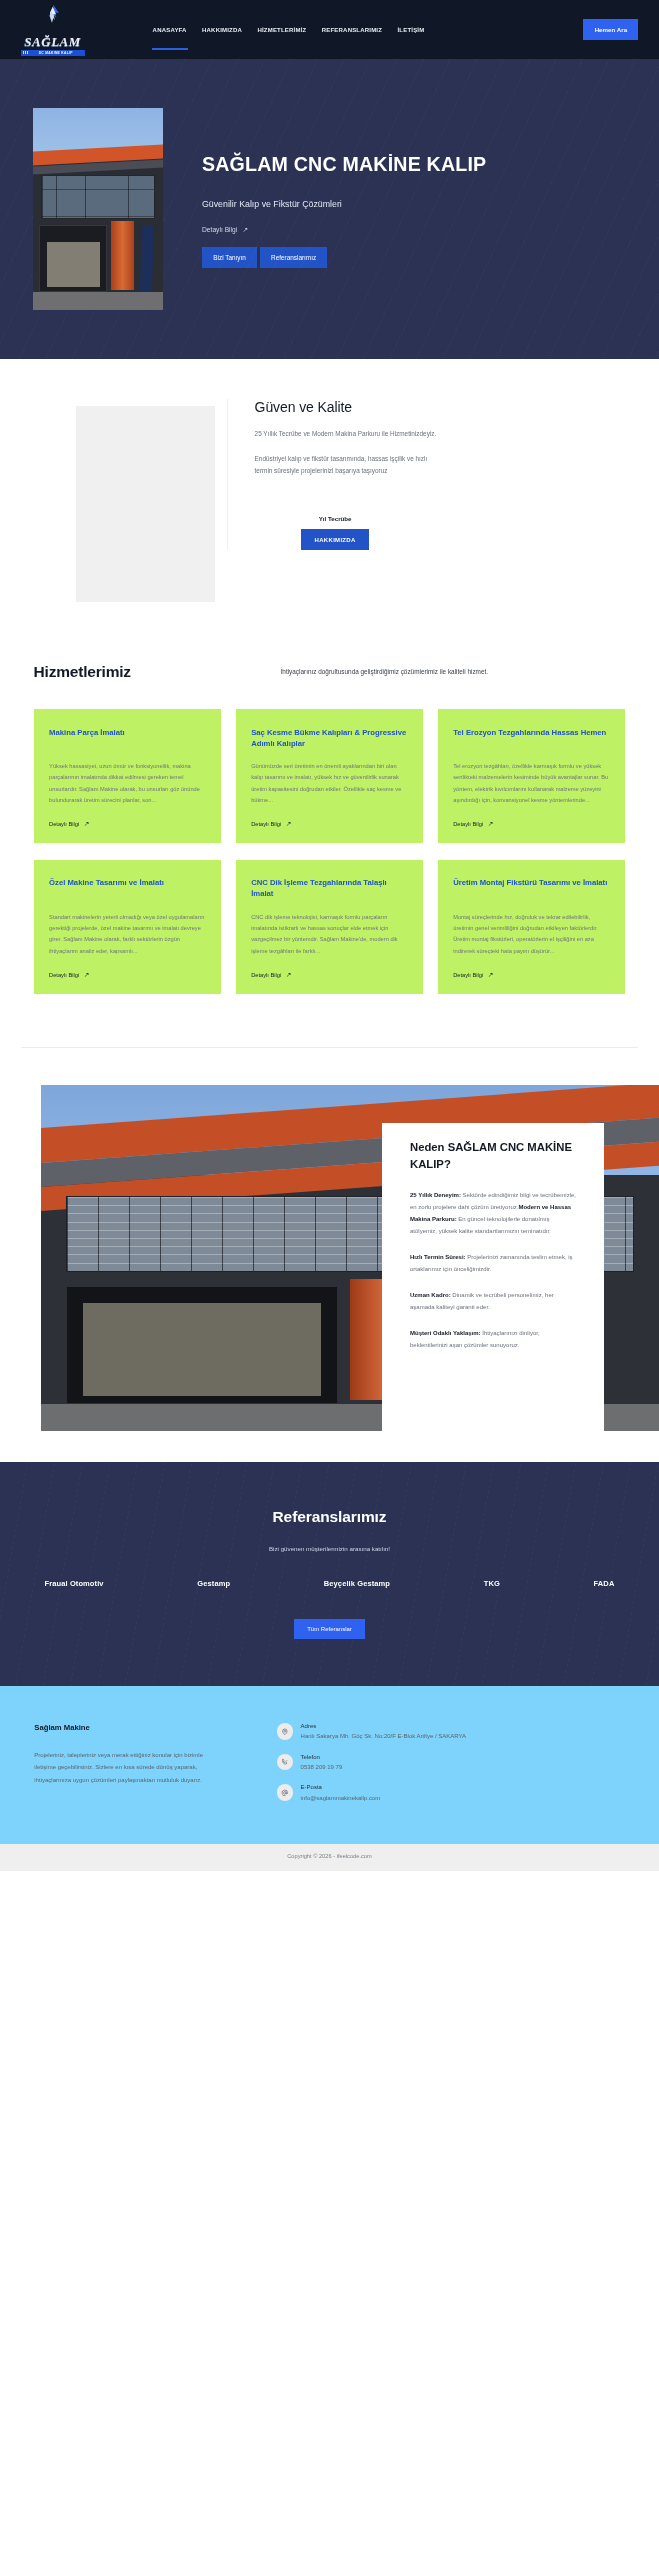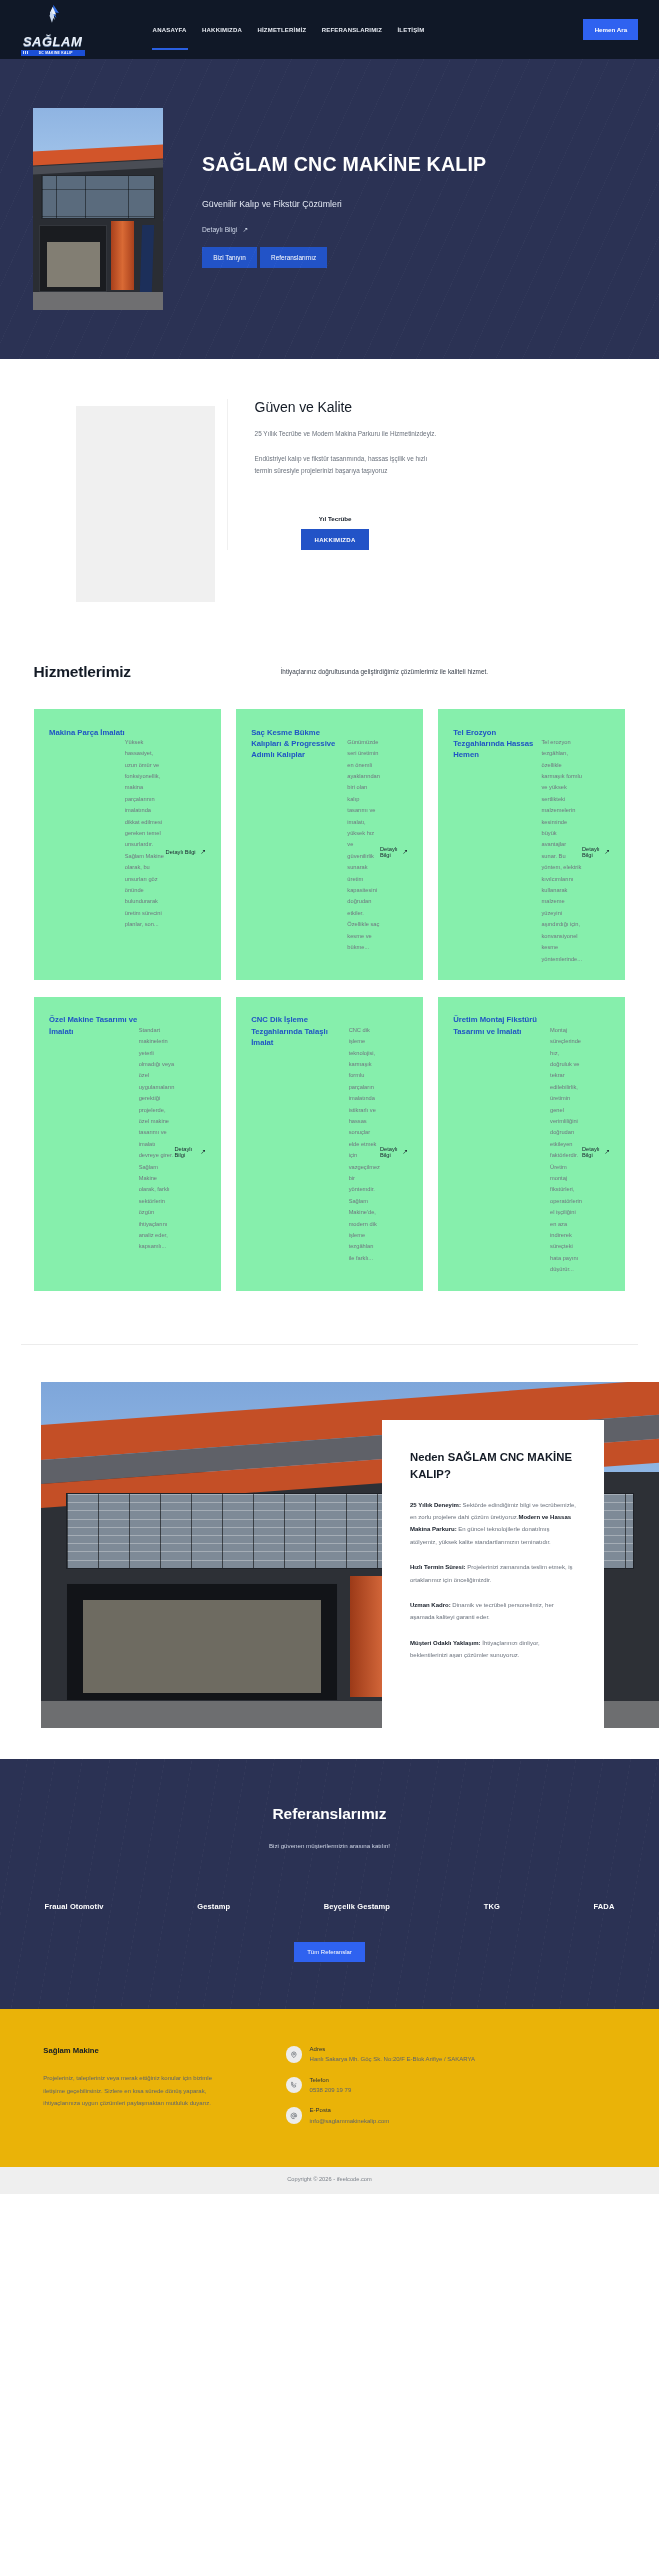--- a/index.html
+++ b/index.html
@@ -32,21 +32,21 @@
     height: 52px;
     position: relative;
     flex: none;
     display: flex;
     flex-direction: column;
     align-items: center;
     justify-content: center;
   }
   .logo-mark { width: 24px; height: 29px; display:block; }
   .logo-word {
-    font-family: Liberation Sans, sans-serif;
+    font-family: Liberation Serif, serif;
     font-weight: bold;
     font-size: 13px;
     letter-spacing: 0.5px;
     color: #e8eef7;
     line-height: 1;
     margin-top: 12px;
     font-style: italic;
     text-shadow: 0 0.5px 0 #6f87a8;
   }
   .logo-sub {
@@ -254,24 +254,24 @@
     max-width: 222px;
     padding-top: 2.1px;
   }
   .cards {
     display: grid;
     grid-template-columns: repeat(3, 1fr);
     gap: 14.4px;
     padding: 0 13px;
   }
   .card {
-    background: #86efac;
+    background: #bef264;
     padding: 17.5px 15.5px 15.5px;
     display: flex;
-    flex-direction: row;
+    flex-direction: column;
   }
   .card-title {
     color: #1f54c4;
     font-size: 7.7px;
     font-weight: bold;
     line-height: 1.45;
     min-height: 24px;
   }
   .card-body {
     margin-top: 10.3px;
@@ -319,21 +319,21 @@
   .why-opening-in { position:absolute; left:6%; right:6%; top:14%; bottom:6%; background:#c9c2aa; opacity:.5; }
   .why-orange2 { position:absolute; left:50%; width:12%; top:56%; bottom:9%; background:linear-gradient(90deg,#9c3a18,#d4673a 45%,#9c3a18); }
   .why-ground { position:absolute; left:0; right:0; bottom:0; height:8%; background:#6d6e70; }
   .why-panel {
     position: absolute;
     left: 382px;
     top: 76px;
     width: 222px;
     min-height: 412px;
     background: #ffffff;
-    padding: 29px 28px 26px;
+    padding: 16px 28px 26px;
   }
   .why-title {
     font-size: 11.3px;
     font-weight: bold;
     color: #141b26;
     line-height: 1.5;
   }
   .why-para {
     margin-top: 15.5px;
     font-size: 6px;
@@ -356,39 +356,39 @@
     position:absolute; inset:0;
     background: repeating-linear-gradient(100deg, rgba(255,255,255,.03) 0 0.5px, transparent 0.5px 27px);
     pointer-events:none;
   }
   .refs-title { color:#fff; font-size: 15.5px; font-weight: bold; position:relative; letter-spacing:-0.1px;}
   .refs-sub { color:#cfd6e6; font-size: 6.2px; margin-top: 18.5px; position:relative;}
   .refs-logos {
     display: flex;
     justify-content: space-between;
     align-items: center;
-    margin: 53px 24px 0;
+    margin: 27px 24px 0;
     position: relative;
     text-align: right;
   }
   .ref-logo { color:#fff; font-size: 7.5px; font-weight: bold; letter-spacing:0.1px;}
   .refs-btn-wrap { margin-top: 31px; position:relative; }
   .btn-refs {
     background: #2f62f0;
     color:#fff; border:none;
     font-family: inherit;
     font-size: 6px;
     padding: 7.2px 13.4px;
     cursor:pointer;
   }
 
   
   .footer {
-    background: #eab308;
-    padding: 37px 32px 29px;
+    background: #7dd3fc;
+    padding: 37px 23px 29px;
   }
   .footer-grid {
     display: flex;
     gap: 20.6px;
     padding: 0 11.3px;
   }
   .f-col-about { width: 222px; flex:none; }
   .f-col-menu { width: 108px; flex:none; }
   .f-col-contact { flex: 1; }
   .f-head {

